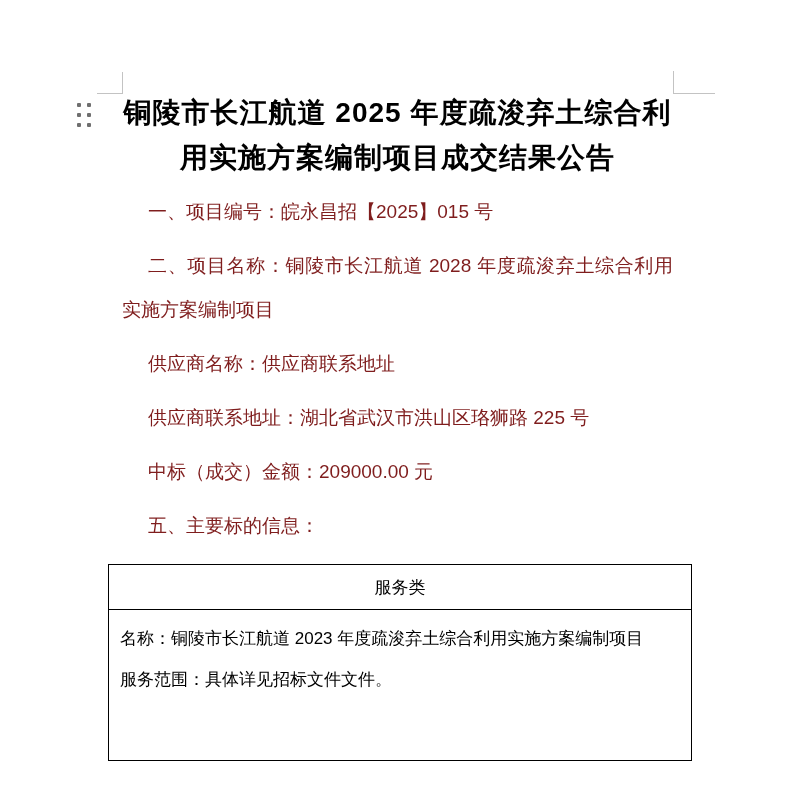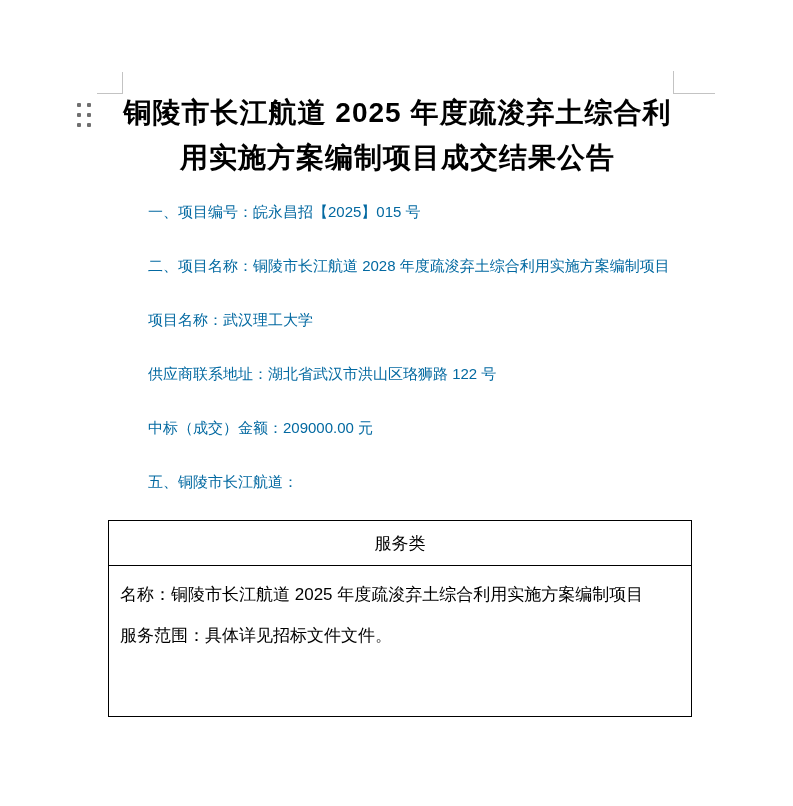--- a/index.html
+++ b/index.html
@@ -53,24 +53,24 @@
     font-size: 28px;
     font-weight: bold;
     line-height: 45px;
     letter-spacing: 1px;
     text-align: center;
     color: #000000;
   }
   .doc-title + .para { margin-top: 10px; }
   .para {
     margin: 0 0 10px 0;
-    font-size: 15px;
+    font-size: 19px;
     line-height: 44px;
     text-indent: 26px;
-    color: #0369a1;
+    color: #7f1d1d;
     text-align: justify;
   }
   .lot-table {
     width: 584px;
     margin-left: -14px;
     margin-top: 16px;
     border-collapse: collapse;
     table-layout: fixed;
   }
   .lot-table th, .lot-table td {
@@ -109,33 +109,33 @@
     <span></span>
     <span></span>
   </div>
 
   <div class="text-area">
 
     <h1 class="doc-title">铜陵市长江航道 2025 年度疏浚弃土综合利用实施方案编制项目成交结果公告</h1>
 
     <p class="para">一、项目编号：皖永昌招【2025】015 号</p>
     <p class="para">二、项目名称：铜陵市长江航道 2028 年度疏浚弃土综合利用实施方案编制项目</p>
-    <p class="para">项目名称：武汉理工大学</p>
-    <p class="para">供应商联系地址：湖北省武汉市洪山区珞狮路 122 号</p>
+    <p class="para">供应商名称：供应商联系地址</p>
+    <p class="para">供应商联系地址：湖北省武汉市洪山区珞狮路 225 号</p>
     <p class="para">中标（成交）金额：209000.00 元</p>
-    <p class="para">五、铜陵市长江航道：</p>
+    <p class="para">五、主要标的信息：</p>
 
     <table class="lot-table">
       <tbody>
           <tr>
         <th>服务类</th>
       </tr>
       <tr>
         <td>
-          <div class="cell-line">名称：铜陵市长江航道 2025 年度疏浚弃土综合利用实施方案编制项目</div>
+          <div class="cell-line">名称：铜陵市长江航道 2023 年度疏浚弃土综合利用实施方案编制项目</div>
           <div class="cell-line">服务范围：具体详见招标文件文件。</div>
         </td>
       </tr>
     </tbody>
       </table>
 
   </div>
 </div>
 
 </body></html>

